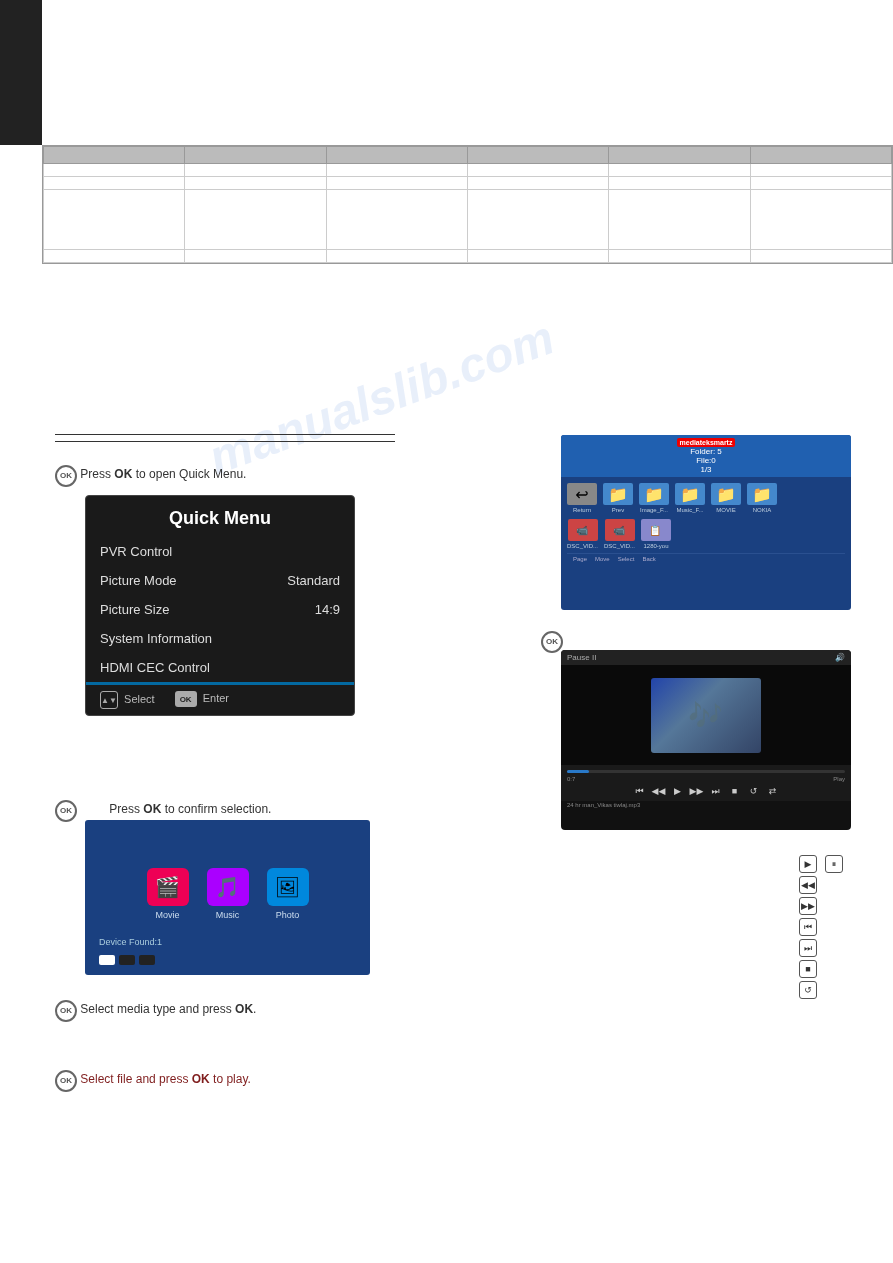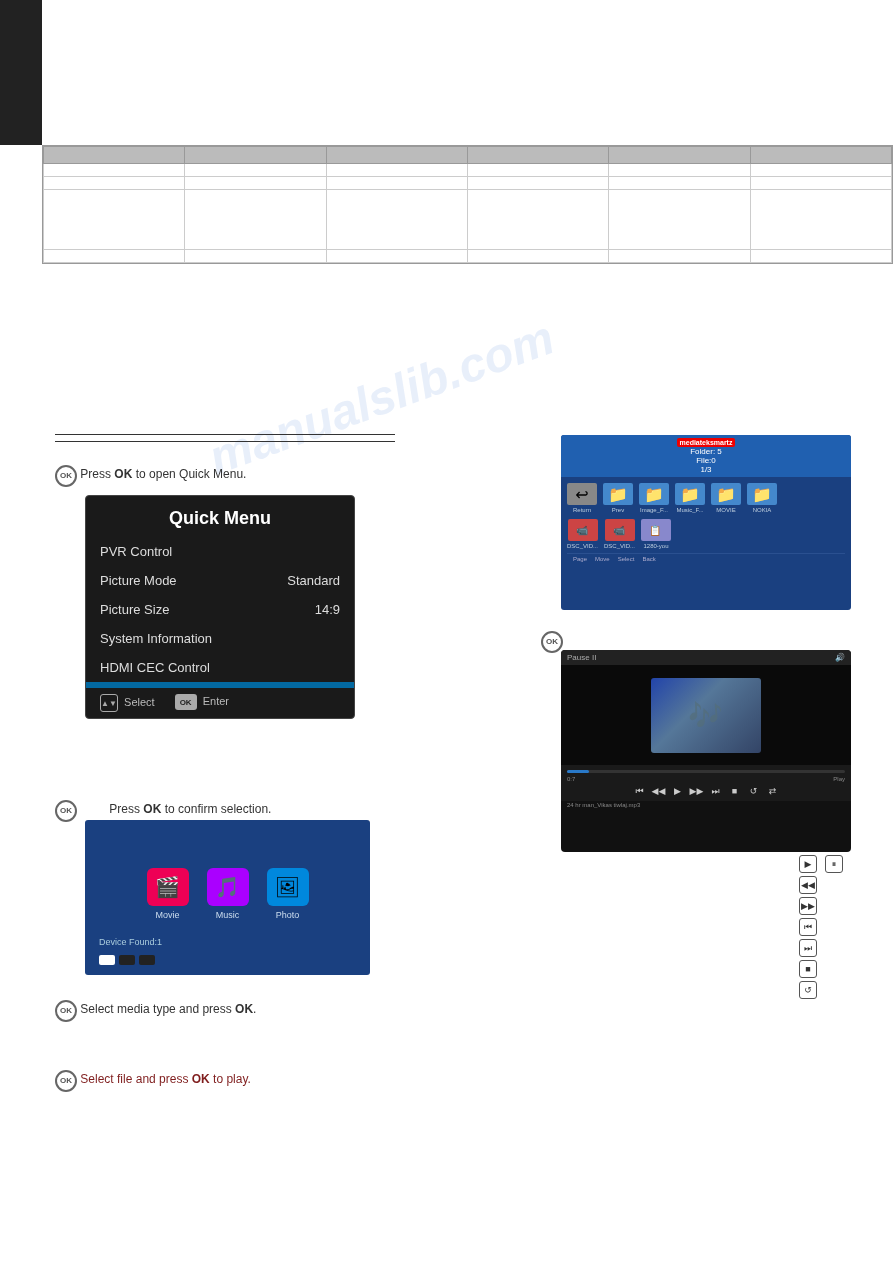--- a/index.html
+++ b/index.html
@@ -87,21 +87,21 @@
       display: flex;
       justify-content: space-between;
       align-items: center;
       color: #ddd;
     }
     .quick-menu-item.highlighted {
       background: #2979c8;
       color: #fff;
     }
     .quick-menu-footer {
-      border-top: 6px solid #0369a1;
+      border-top: 3px solid #0369a1;
       padding: 6px 14px;
       display: flex;
       gap: 20px;
       font-size: 11px;
       color: #bbb;
     }
     .footer-icon {
       display: inline-flex;
       align-items: center;
       justify-content: center;
@@ -291,21 +291,21 @@
       border-top: 1px solid #2a5090;
       margin-top: 4px;
     }
 
     
     .video-player {
       position: absolute;
       top: 650px;
       right: 42px;
       width: 290px;
-      height: 202px;
+      height: 180px;
       background: #111;
       border-radius: 4px;
       overflow: hidden;
     }
     .vp-title-bar {
       background: #222;
       font-size: 8px;
       color: #aaa;
       padding: 3px 6px;
       display: flex;

